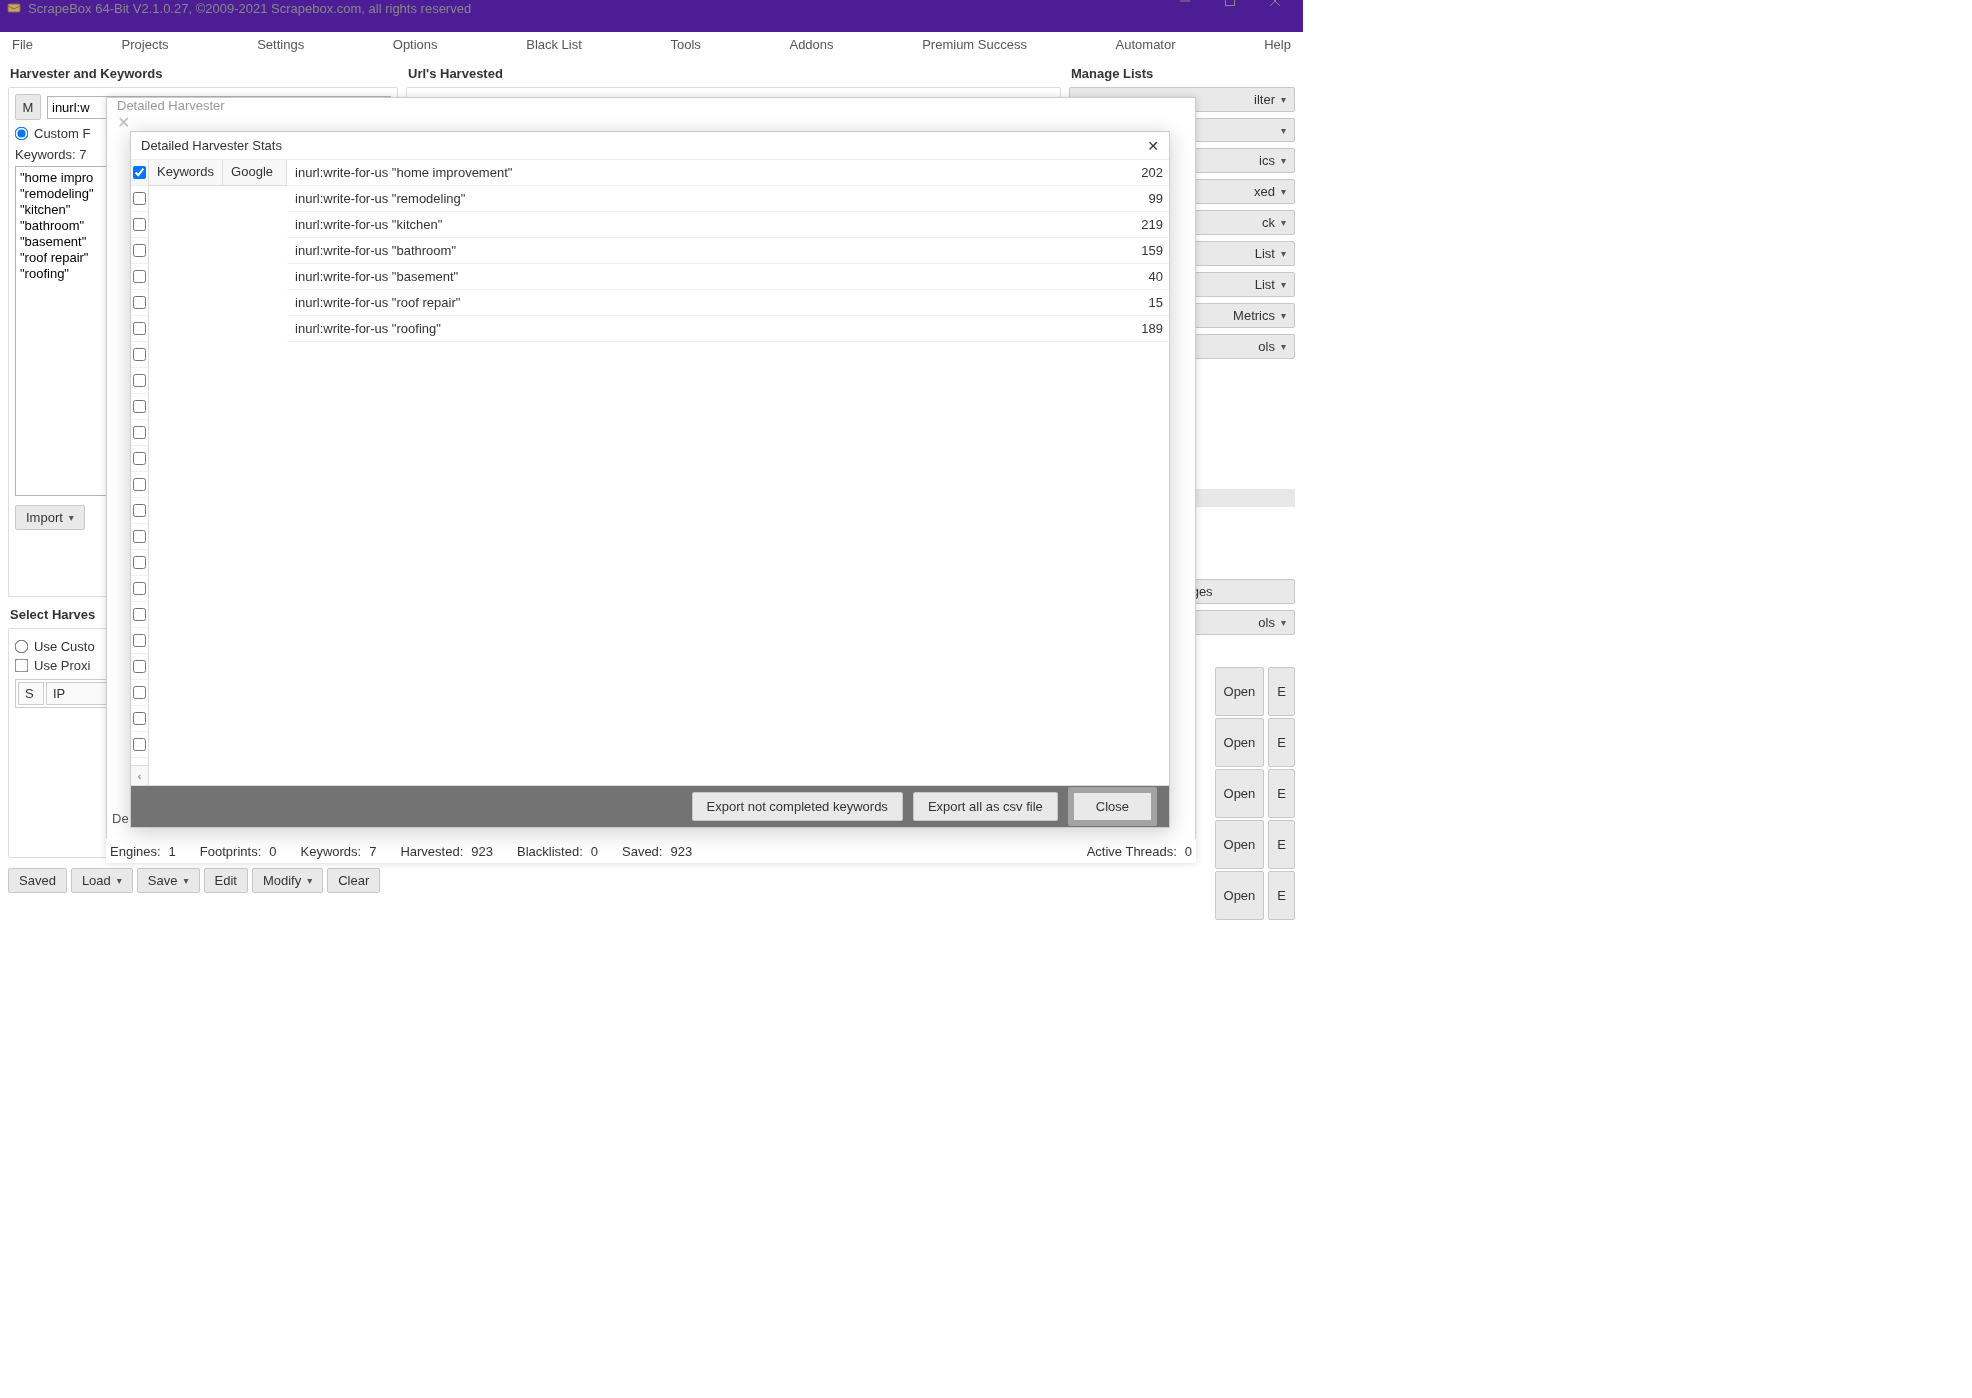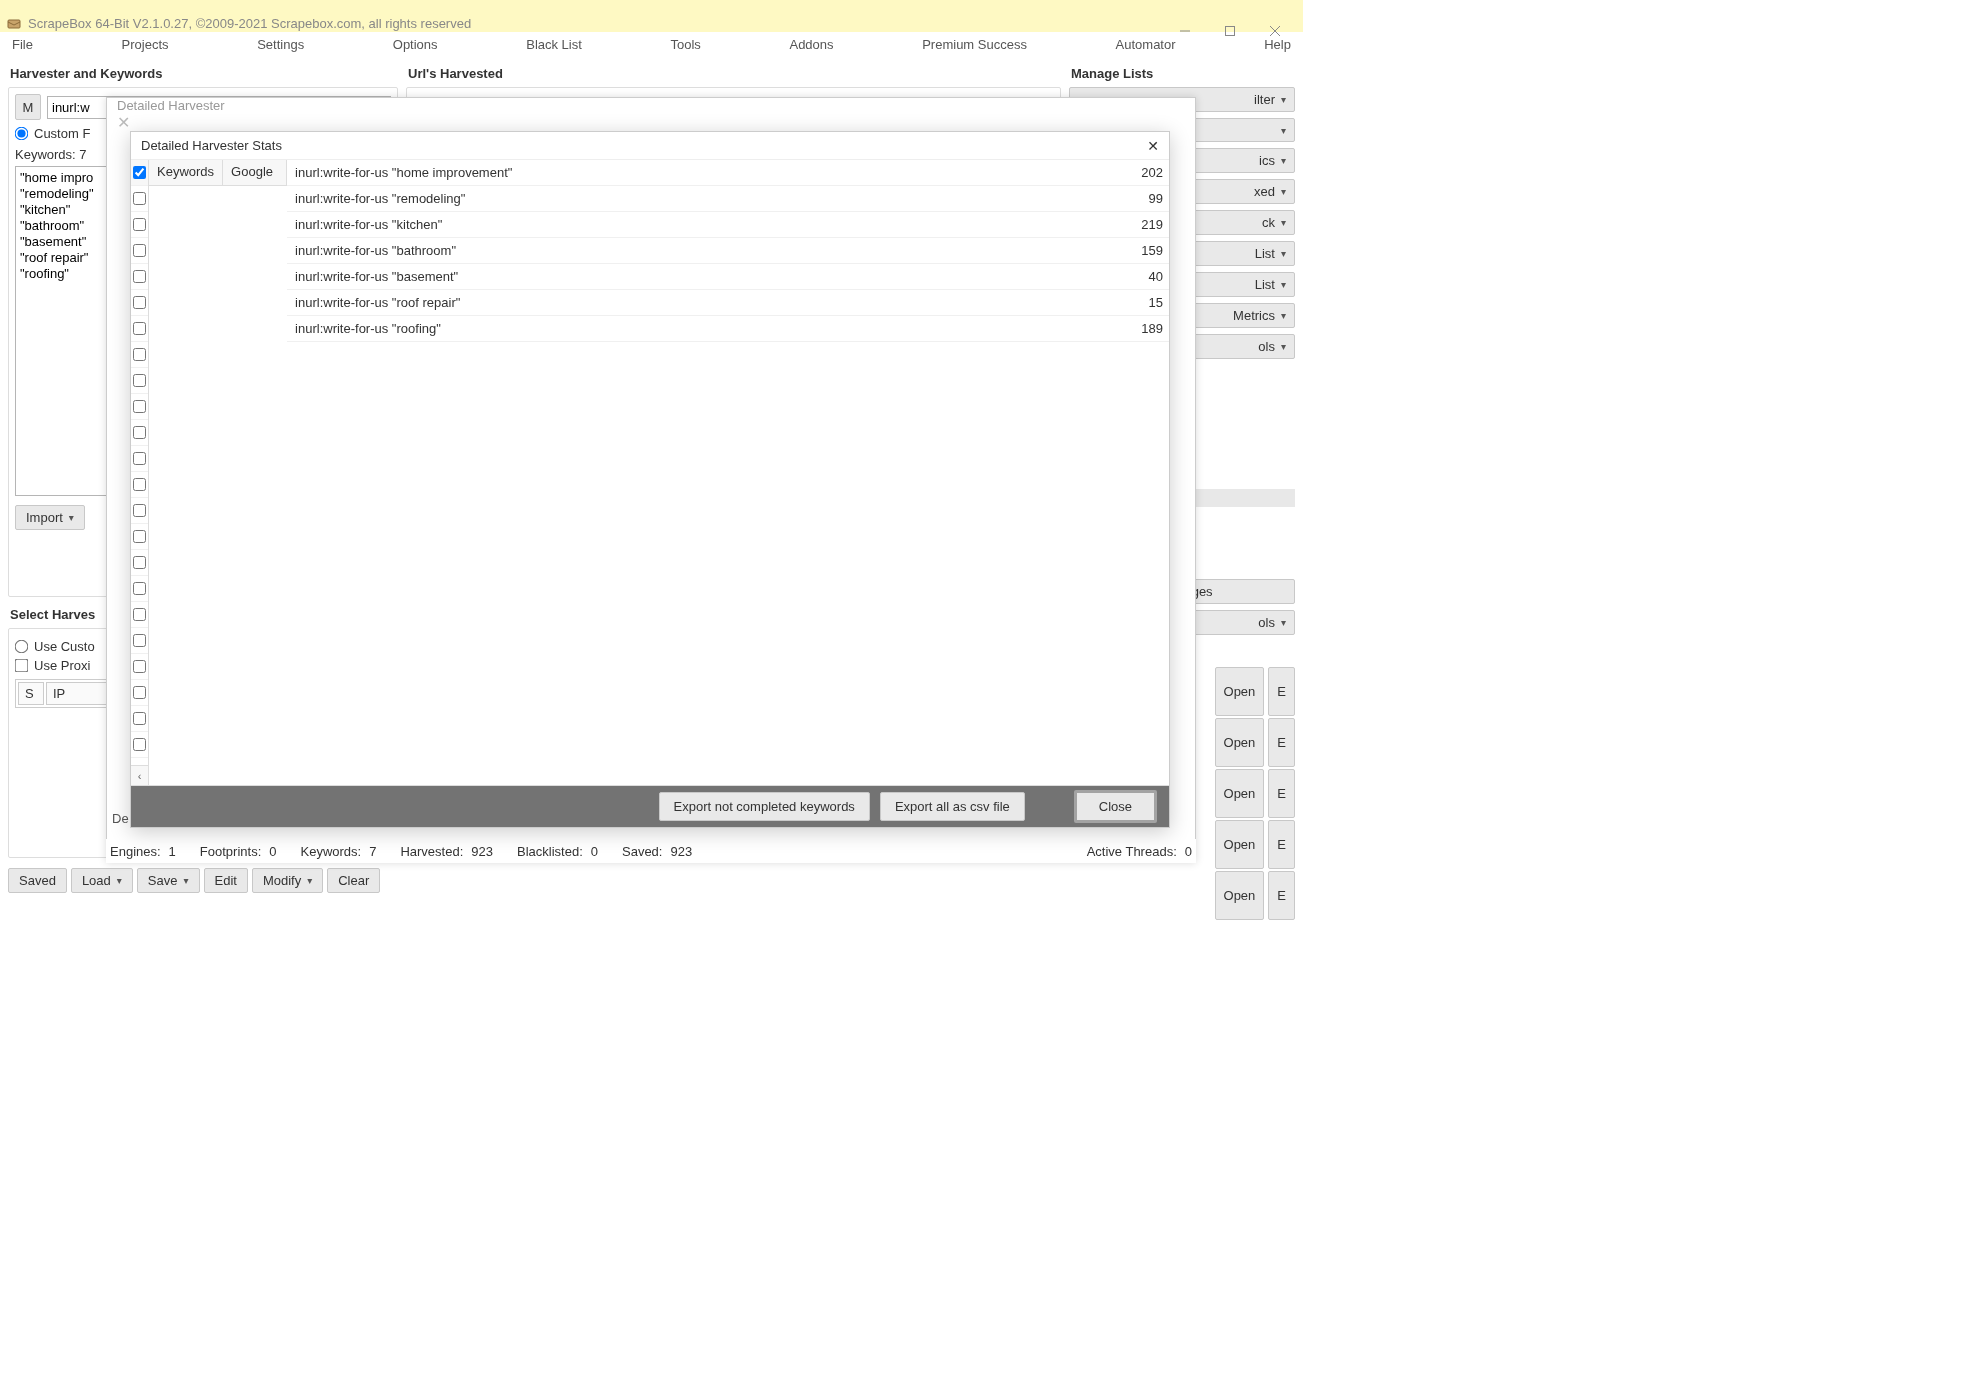--- a/index.html
+++ b/index.html
@@ -8,23 +8,23 @@
       font-size: 13px;
       background: #ffffff;
       width: 1303px;
       height: 924px;
       overflow: hidden;
       position: relative;
       color: #333;
     }
     .titlebar {
       height: 30px;
-      background: #fef9c3;
+      background: #4c1d95;
       display: flex;
-      align-items: flex-start;
+      align-items: flex-end;
       padding: 16px 6px;
       color: #888;
     }
     .titlebar .app-icon {
       width: 16px; height: 16px; margin-right: 6px;
       display:inline-flex;align-items:center;justify-content:center;
     }
     .titlebar .title { flex: 1; font-size: 13px; }
     .win-controls { display:flex; gap:0;}
     .win-btn { width:45px; height:30px; display:flex; align-items:center;justify-content:center; color:#888;}
@@ -103,21 +103,21 @@
     }
     .modal1-statbar{
       position:absolute; left:106px; bottom:61px; right:107px; height:24px;
       display:flex; align-items:center; gap:24px; padding:0 4px; background:#fff;
       font-size:13px; color:#333;
     }
     .stat{display:flex;gap:8px;}
     .stat .lbl{} .stat .val{}
     .kw-label{margin:6px 0 4px 0;}
     .del-label{position:absolute;left:112px;bottom:98px;color:#555;}
-    .close-btn{border:3px solid #a3a3a3;margin-left:39px;}
+    .close-btn{border:6px solid #a3a3a3;}
   </style>
 </head>
 <body>
 
 <div class="titlebar">
   <span class="app-icon">
     <svg width="16" height="16" viewBox="0 0 16 16">
         <rect x="2" y="4" width="12" height="8" rx="1" fill="#c8a36a" stroke="#8b6b3b"></rect>
         <path d="M2 6 L8 9 L14 6" fill="none" stroke="#8b6b3b"></path>
       </svg>

